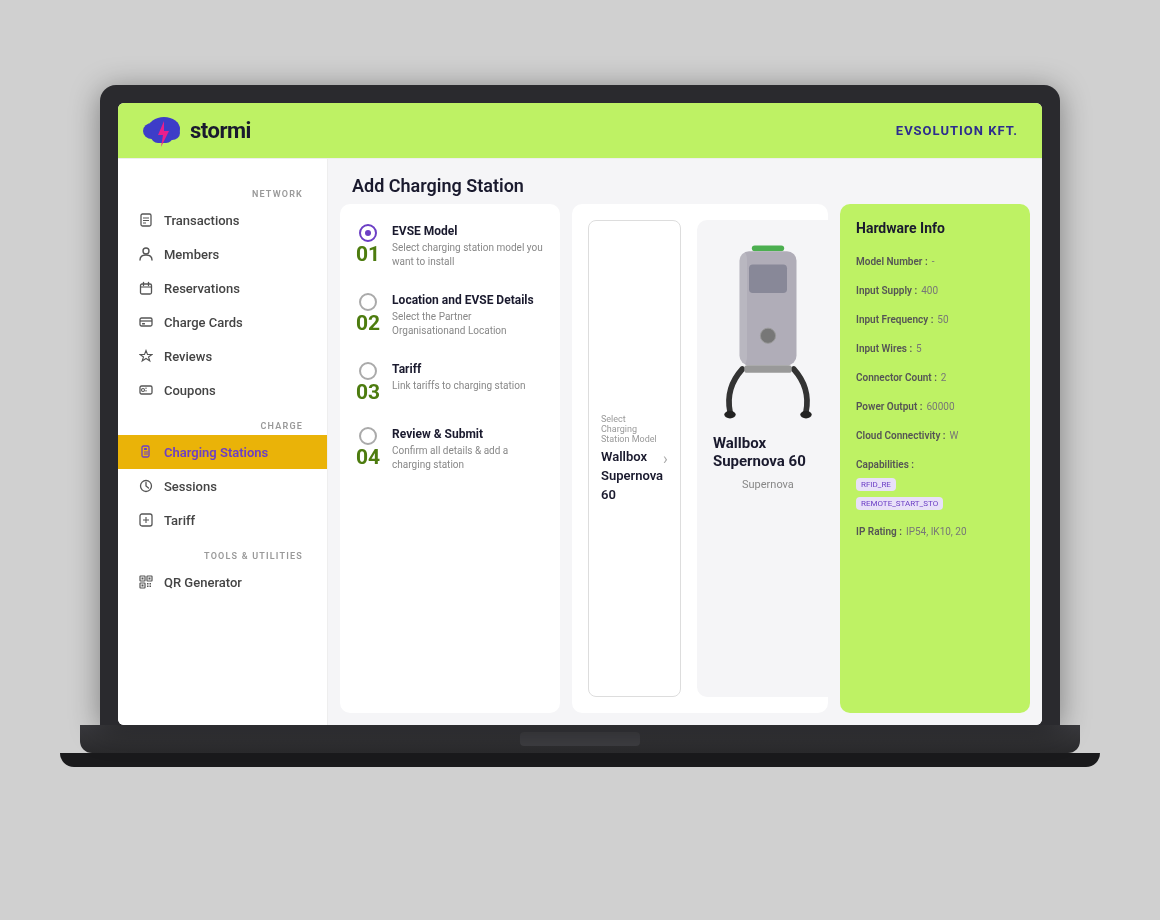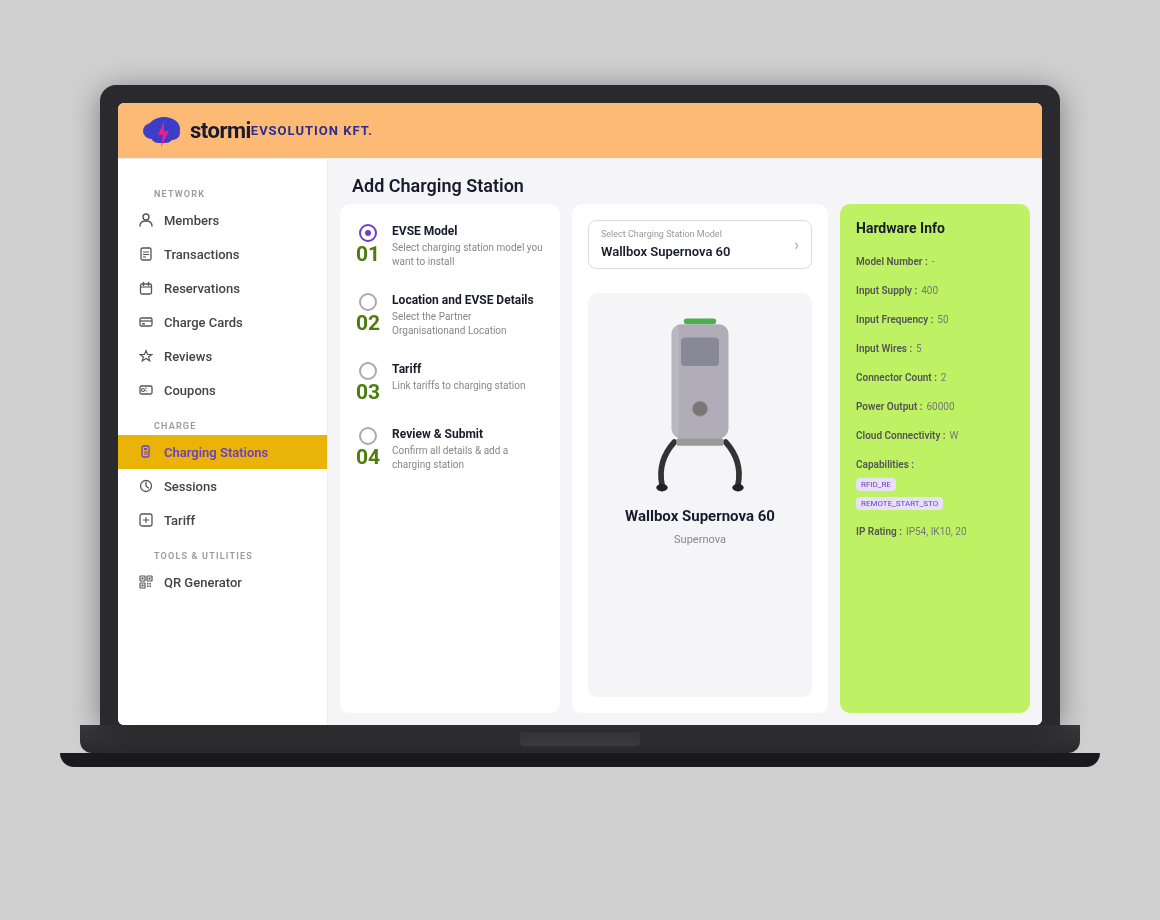--- a/index.html
+++ b/index.html
@@ -65,23 +65,24 @@
 
     
     .app-layout {
       display: flex;
       flex-direction: column;
       height: 100%;
     }
 
     
     .top-header {
-      background: #fdba74;
-      display: flex;
-      align-items: center;
+      background: #bef264;
+      display: flex;
+      align-items: center;
+      justify-content: space-between;
       padding: 0 24px;
       height: 56px;
       border-bottom: 1px solid #eee;
       flex-shrink: 0;
     }
     .logo-area {
       display: flex;
       align-items: center;
       gap: 8px;
     }
@@ -118,22 +119,23 @@
       padding: 16px 0;
       flex-shrink: 0;
       overflow-y: auto;
     }
     .sidebar-section-label {
       font-size: 9px;
       font-weight: 600;
       color: #999;
       letter-spacing: 1.2px;
       text-transform: uppercase;
-      padding: 8px 36px 4px;
+      padding: 8px 24px 4px;
       margin-top: 6px;
+      text-align: right;
     }
     .sidebar-item {
       display: flex;
       align-items: center;
       gap: 10px;
       padding: 9px 20px;
       cursor: pointer;
       color: #444;
       font-size: 13px;
       font-weight: 500;
@@ -237,22 +239,21 @@
       line-height: 1.4;
     }
 
     
     .station-model-panel {
       flex: 1;
       background: #fff;
       border-radius: 10px;
       padding: 16px;
       display: flex;
-      flex-direction: column;
-      gap: 24px;
+      gap: 16px;
       overflow: hidden;
     }
     .model-select-bar {
       display: flex;
       align-items: center;
       justify-content: space-between;
       border: 1.5px solid #ddd;
       border-radius: 8px;
       padding: 8px 12px;
       cursor: pointer;
@@ -364,37 +365,37 @@
 
         <div class="main-content">
 
           <nav class="sidebar">
 
             <div class="sidebar-section-label">NETWORK</div>
 
             <div class="sidebar-item">
               <span class="sidebar-icon">
                 <svg width="14" height="14" viewBox="0 0 14 14" fill="none">
-                  <circle cx="7" cy="4" r="3" stroke="#555" stroke-width="1.4"></circle>
-                  <path d="M1 13c0-3.3 2.7-5 6-5s6 1.7 6 5" stroke="#555" stroke-width="1.4" stroke-linecap="round"></path>
-                </svg>
-              </span>
-              <span>Members</span>
-            </div>
-
-            <div class="sidebar-item">
-              <span class="sidebar-icon">
-                <svg width="14" height="14" viewBox="0 0 14 14" fill="none">
                   <rect x="2" y="1" width="10" height="12" rx="1.5" stroke="#555" stroke-width="1.3"></rect>
                   <line x1="4" y1="5" x2="10" y2="5" stroke="#555" stroke-width="1.1"></line>
                   <line x1="4" y1="7.5" x2="10" y2="7.5" stroke="#555" stroke-width="1.1"></line>
                   <line x1="4" y1="10" x2="7" y2="10" stroke="#555" stroke-width="1.1"></line>
                 </svg>
               </span>
               <span>Transactions</span>
+            </div>
+
+            <div class="sidebar-item">
+              <span class="sidebar-icon">
+                <svg width="14" height="14" viewBox="0 0 14 14" fill="none">
+                  <circle cx="7" cy="4" r="3" stroke="#555" stroke-width="1.4"></circle>
+                  <path d="M1 13c0-3.3 2.7-5 6-5s6 1.7 6 5" stroke="#555" stroke-width="1.4" stroke-linecap="round"></path>
+                </svg>
+              </span>
+              <span>Members</span>
             </div>
 
             <div class="sidebar-item">
               <span class="sidebar-icon">
                 <svg width="14" height="14" viewBox="0 0 14 14" fill="none">
                   <rect x="1.5" y="3" width="11" height="10" rx="1.5" stroke="#555" stroke-width="1.3"></rect>
                   <line x1="4.5" y1="1.5" x2="4.5" y2="4.5" stroke="#555" stroke-width="1.3" stroke-linecap="round"></line>
                   <line x1="9.5" y1="1.5" x2="9.5" y2="4.5" stroke="#555" stroke-width="1.3" stroke-linecap="round"></line>
                   <line x1="1.5" y1="6" x2="12.5" y2="6" stroke="#555" stroke-width="1.1"></line>
                 </svg>

